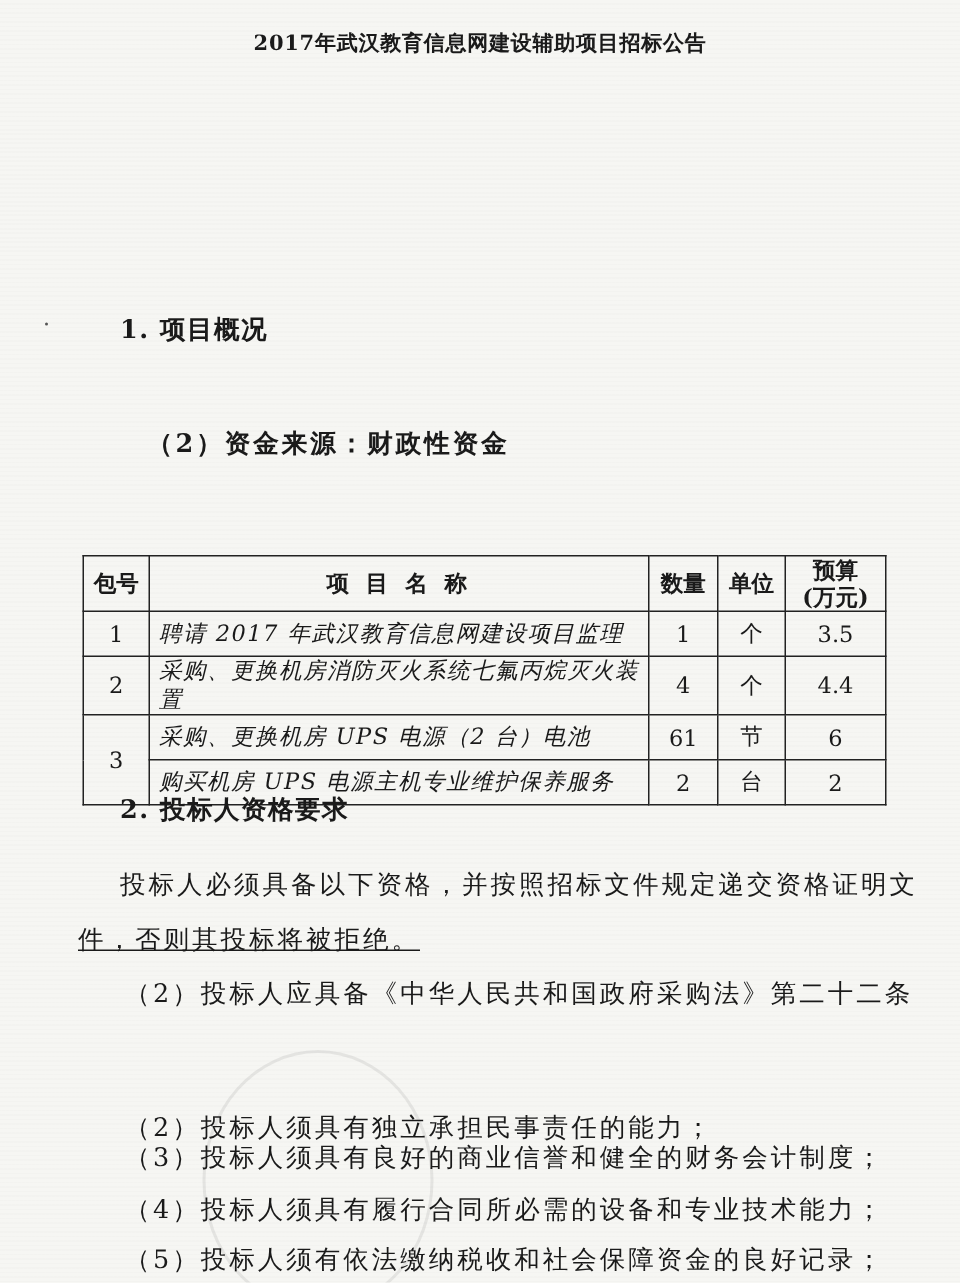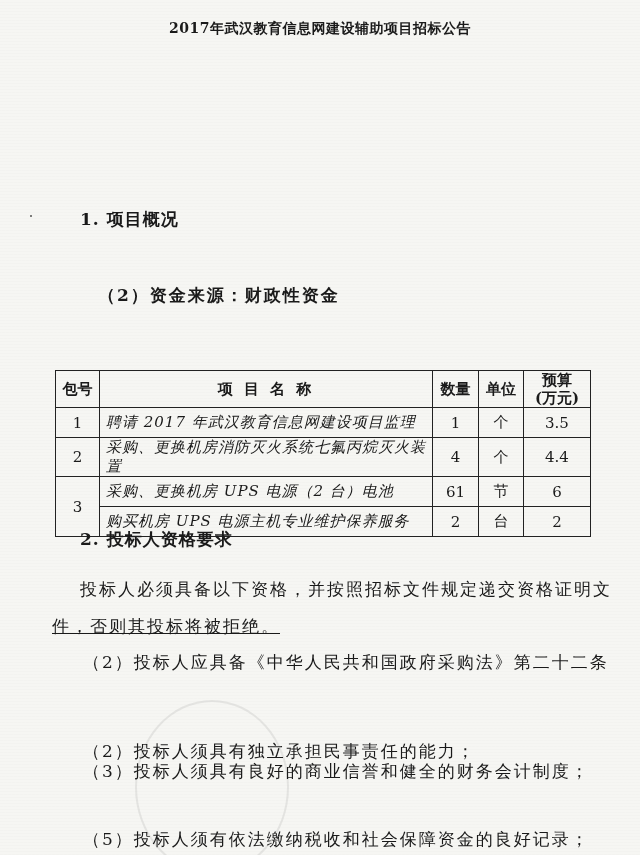--- a/index.html
+++ b/index.html
@@ -105,14 +105,15 @@
     </table>
 
   <div class="line h" style="left:80px; top:528px;">2.  投标人资格要求</div>
 
   <div class="line" style="left:80px; top:578px;">投标人必须具备以下资格，并按照招标文件规定递交资格证明文</div>
   <div class="line" style="left:52px; top:615px;text-decoration:underline;">件，否则其投标将被拒绝。</div>
 
   <div class="line" style="left:83px; top:651px;">（2）投标人应具备《中华人民共和国政府采购法》第二十二条</div>
   <div class="line" style="left:83px; top:708px;margin-top:32px;">（2）投标人须具有独立承担民事责任的能力；</div>
   <div class="line" style="left:83px; top:760px;">（3）投标人须具有良好的商业信誉和健全的财务会计制度；</div>
+  <div class="line" style="left:83px; top:795px;">（4）投标人须具有履行合同所必需的设备和专业技术能力；</div>
   <div class="line" style="left:83px; top:828px;">（5）投标人须有依法缴纳税收和社会保障资金的良好记录；</div>
 </div>
 
 </body></html>

